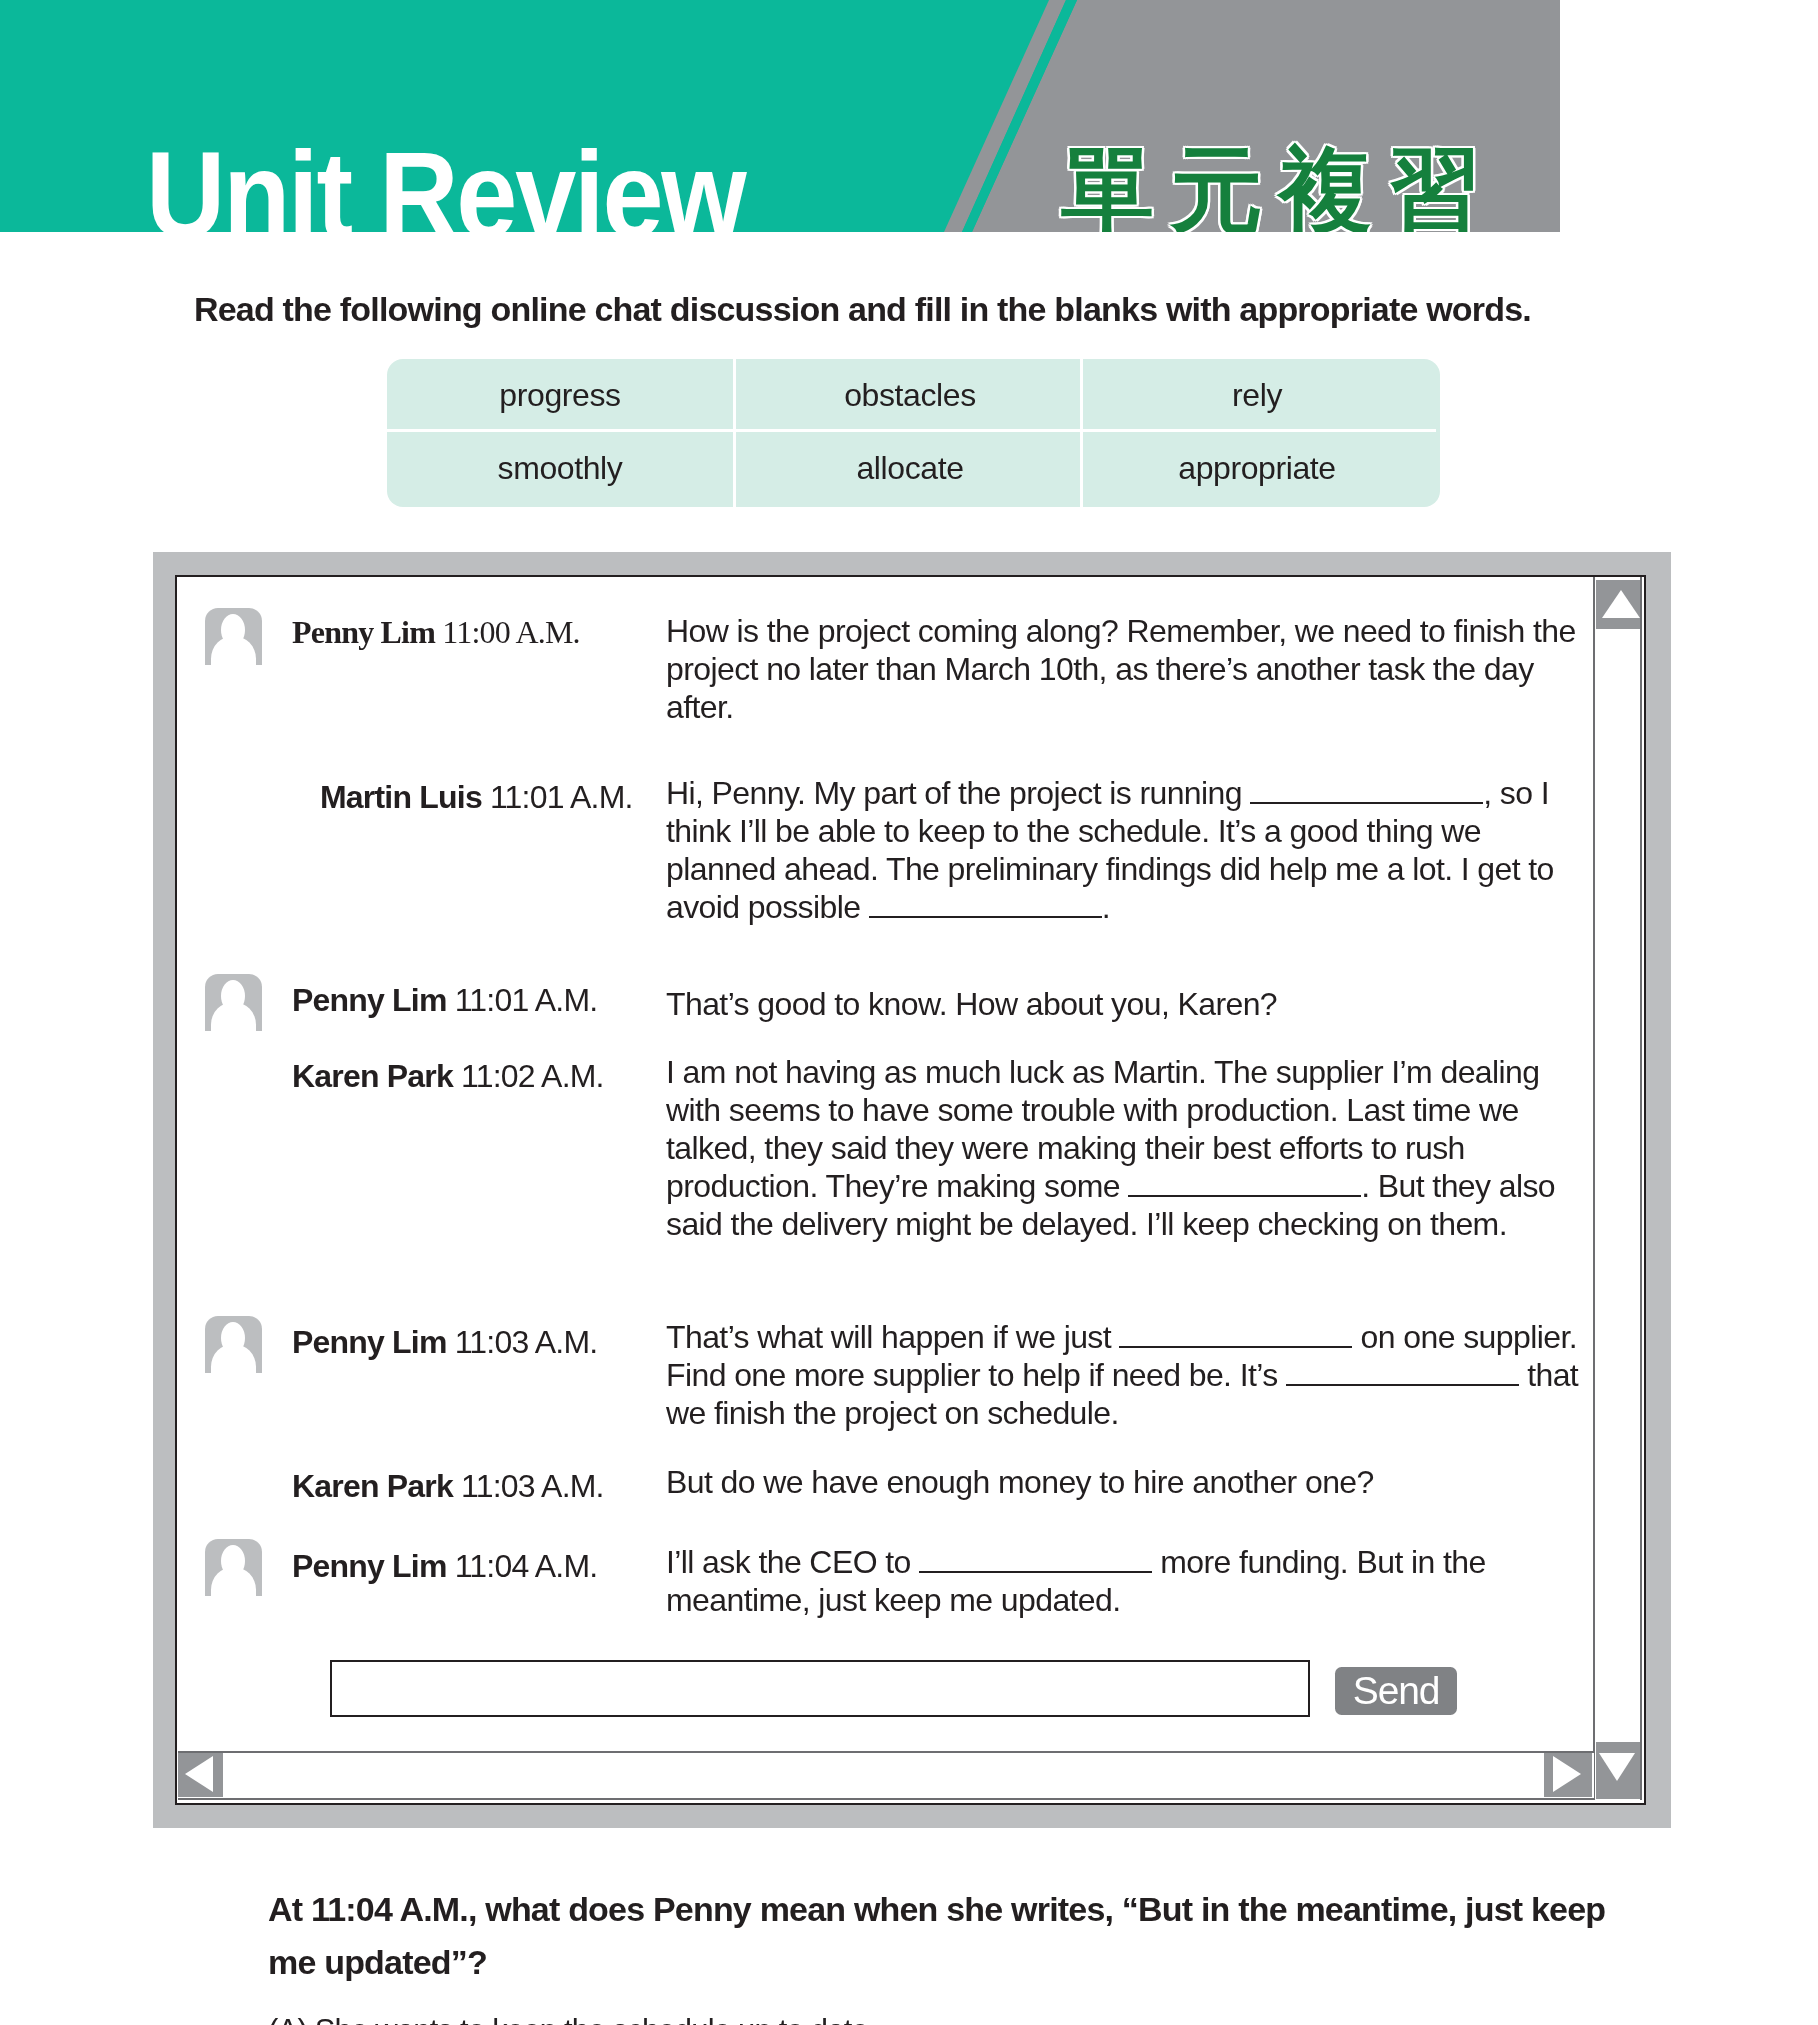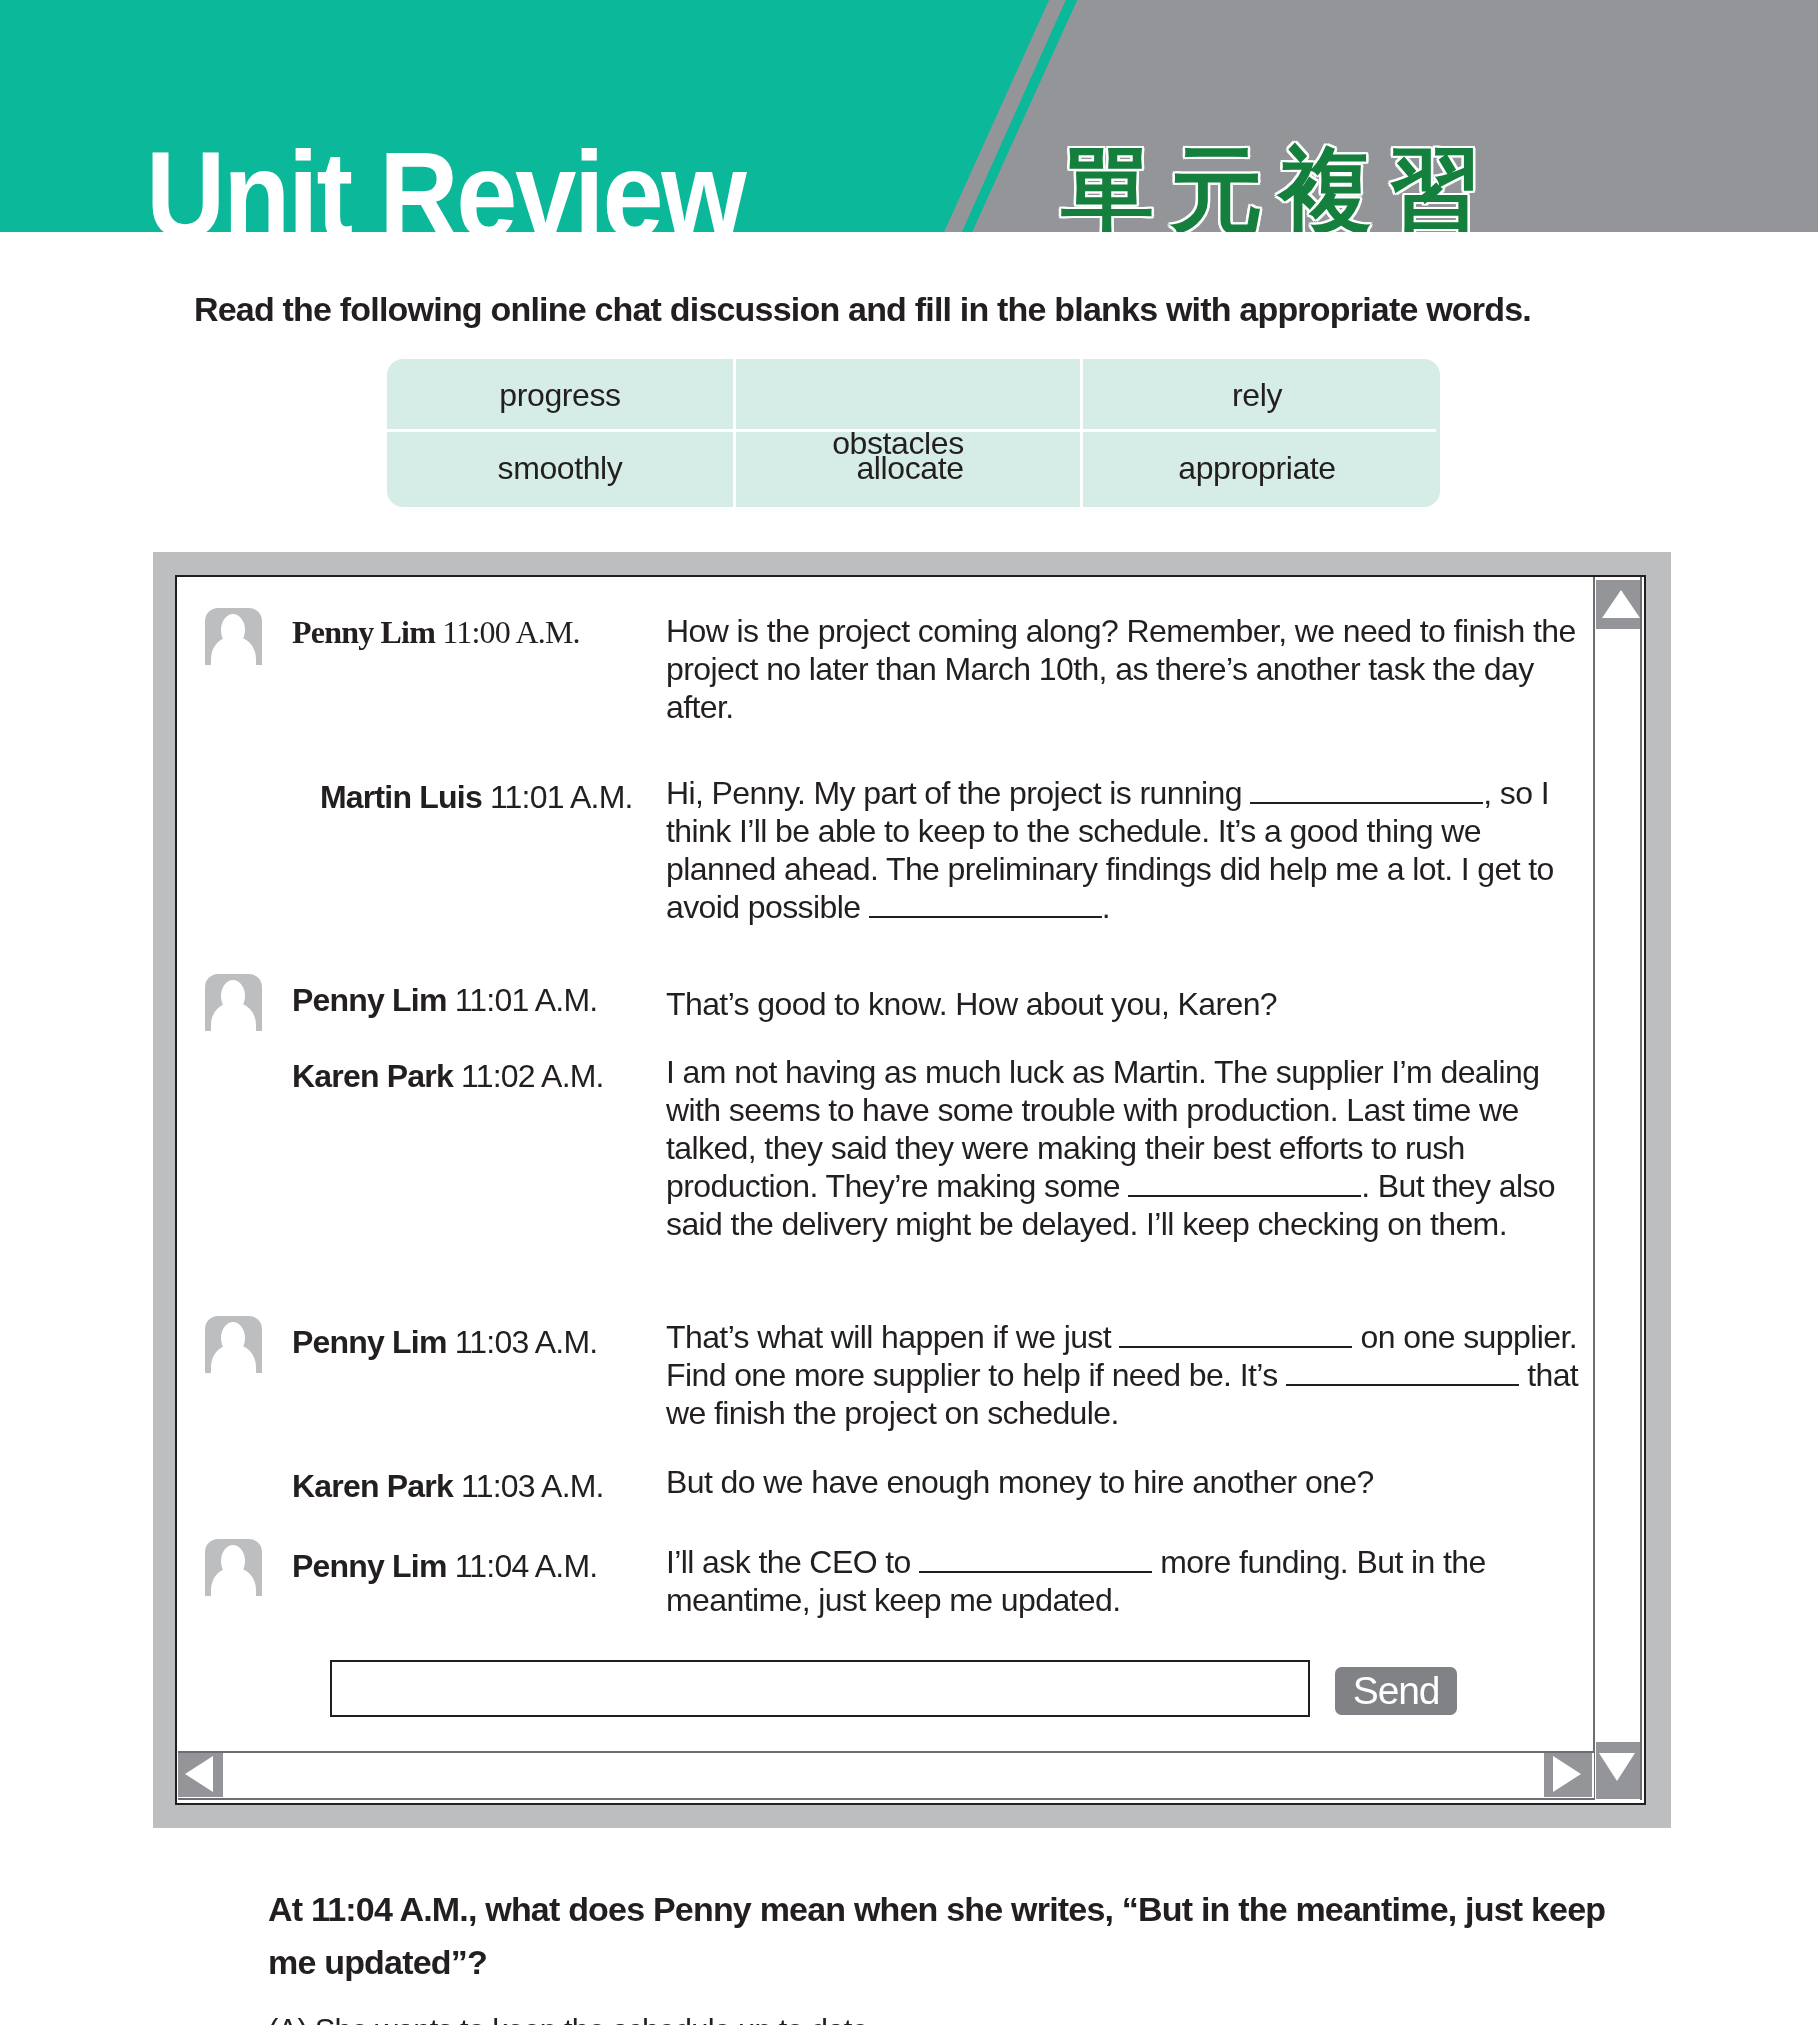--- a/index.html
+++ b/index.html
@@ -1,20 +1,20 @@
 <!DOCTYPE html>
 <html style="font-size:6.5px"><head>
 <meta charset="utf-8">
 <style>
   * { box-sizing: border-box; margin: 0; padding: 0; }
   html, body { width: 1818px; height: 2488px; background: #ffffff; overflow: hidden; }
   body { position: relative; font-family: "Liberation Sans", "DejaVu Sans", sans-serif; color: #231f20; }
 
   
-  .banner { position: absolute; left: 0; top: 0; width: 1818px; height: 232px; overflow: hidden; }
+  .banner { position: absolute; left: 0; top: 0; width: 1560px; height: 232px; overflow: hidden; }
   .banner-teal { position: absolute; left: 0; top: 0; width: 1818px; height: 232px; background: #0bb89a; }
   .banner-gray { position: absolute; left: 0; top: 0; width: 1818px; height: 232px; background: #939598;
                  clip-path: polygon(1077px 0, 1818px 0, 1818px 232px, 972px 232px); }
   .banner-stripe { position: absolute; left: 0; top: 0; width: 1818px; height: 232px; background: #0bb89a;
                  clip-path: polygon(1066px 0, 1077px 0, 972px 232px, 962px 232px); }
   .banner-stripe2 { position: absolute; left: 0; top: 0; width: 1818px; height: 232px; background: #939598;
                  clip-path: polygon(1049px 0, 1066px 0, 962px 232px, 944px 232px); }
   .title-en { position: absolute; left: 146px; top: 134px; font-size: 122px; font-weight: bold; color: #ffffff;
               line-height: 1; letter-spacing: -2.4px; transform: scaleX(0.9); transform-origin: left top; white-space: nowrap; }
   .title-zh { position: absolute; left: 1061px; top: 144px; font-size: 93px; font-weight: bold; color: #15803d;
@@ -80,21 +80,21 @@
   <div class="banner-stripe"></div>
   <div class="title-en">Unit Review</div>
   <div class="title-zh">單元複習</div>
 </div>
 <div class="banner-cut"></div>
 
 <div class="instructions">Read the following online chat discussion and fill in the blanks with appropriate words.</div>
 
 <div class="word-bank">
   <div class="wb-cell" style="left:0;top:0;">progress</div>
-  <div class="wb-cell" style="left:338px;top:0;margin-top:48px;">obstacles</div>
+  <div class="wb-cell" style="left:350px;top:0;">obstacles</div>
   <div class="wb-cell" style="left:697px;top:0;">rely</div>
   <div class="wb-cell" style="left:0;top:73px;">smoothly</div>
   <div class="wb-cell" style="left:350px;top:73px;">allocate</div>
   <div class="wb-cell" style="left:697px;top:73px;">appropriate</div>
   <div class="wb-vline" style="left:346px;"></div>
   <div class="wb-vline" style="left:693px;"></div>
   <div class="wb-hline"></div>
 </div>
 
 <div class="chat-frame"></div>

